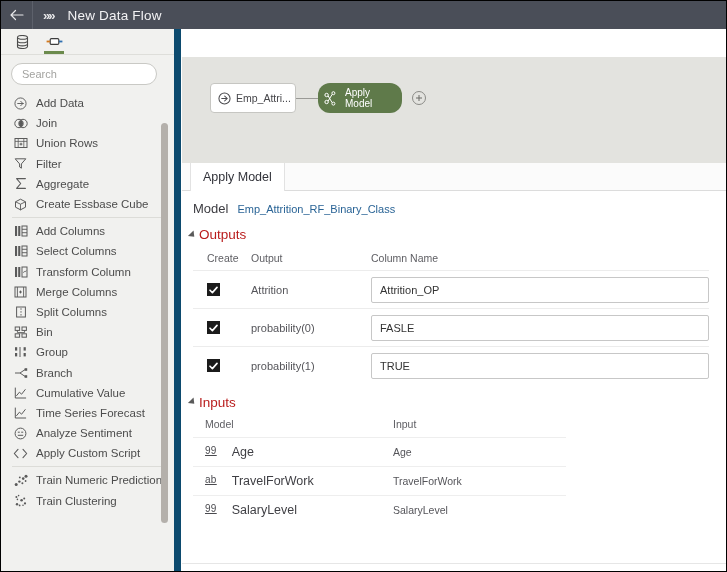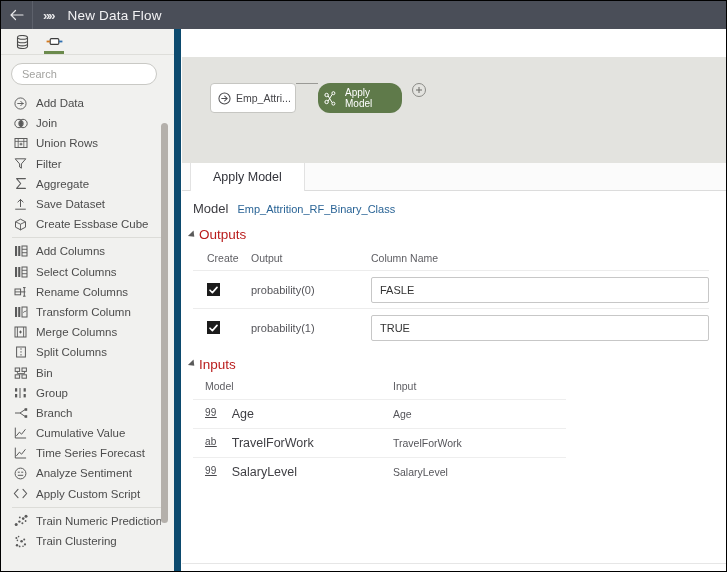--- a/index.html
+++ b/index.html
@@ -124,21 +124,21 @@
   }
 
   
   .canvas {
     position: absolute; top: 56px; left: 181px;
     width: 544px; height: 106px;
     background: #e3e3df;
   }
   .node-row {
     position: absolute; top: 26px; left: 28px;
-    display: flex; 
+    display: flex; align-items: center;
   }
   .node-src {
     width: 86px; height: 30px;
     background: #ffffff;
     border: 1px solid #c6c6c2;
     border-radius: 4px;
     display: flex; align-items: center;
     padding-left: 7px;
     font-size: 10.5px; color: #46464a;
     cursor: pointer;
@@ -173,21 +173,21 @@
   
   .tabstrip {
     position: absolute; top: 162px; left: 181px;
     width: 544px; height: 28px;
     background: #fbfbfb;
     border-bottom: 1px solid #dcdcdc;
   }
   .tab-active {
     position: absolute; left: 8px; top: 0;
     height: 28px;
-    padding: 0 22px;
+    padding: 0 12px;
     display: flex; align-items: center;
     background: #ffffff;
     border-left: 1px solid #e2e2e2;
     border-right: 1px solid #e2e2e2;
     font-size: 12.5px; color: #32333a;
     cursor: pointer;
   }
 
   
   .detail {
@@ -364,29 +364,20 @@
           <span class="op-icon">
             <svg width="12" height="13" viewBox="0 0 12 13" fill="none">
               <path d="M10.4 1.6H1.6l4.1 4.9-4.1 4.9h8.8" stroke="#5a5a5a" stroke-width="1.1" stroke-linejoin="round" stroke-linecap="round"></path>
             </svg>
           </span>
           <span>Aggregate</span>
         </div>
         <div class="op-item">
           <span class="op-icon">
             <svg width="13" height="13" viewBox="0 0 13 13" fill="none">
-              <path d="M6.5 1.6v7M3.9 4L6.5 1.5 9.1 4" stroke="#5a5a5a" stroke-width="1" stroke-linecap="round" stroke-linejoin="round"></path>
-              <path d="M1.6 11.2h9.8" stroke="#5a5a5a" stroke-width="1" stroke-linecap="round"></path>
-            </svg>
-          </span>
-          <span>Save Dataset</span>
-        </div>
-        <div class="op-item">
-          <span class="op-icon">
-            <svg width="13" height="13" viewBox="0 0 13 13" fill="none">
               <path d="M6.5 1.2l5 2.6v5.4l-5 2.6-5-2.6V3.8l5-2.6z" stroke="#5a5a5a" stroke-width="1" stroke-linejoin="round"></path>
               <path d="M6.5 6.2v6M6.5 6.2l5-2.4M6.5 6.2l-5-2.4" stroke="#5a5a5a" stroke-width="0.9"></path>
             </svg>
           </span>
           <span>Create Essbase Cube</span>
         </div>
         <div class="op-sep"></div>
         <div class="op-item">
           <span class="op-icon">
             <svg width="14" height="12" viewBox="0 0 14 12" fill="none">
@@ -401,31 +392,20 @@
         <div class="op-item">
           <span class="op-icon">
             <svg width="14" height="12" viewBox="0 0 14 12" fill="none">
               <rect x="1" y="1" width="2.1" height="10" fill="#5a5a5a"></rect>
               <rect x="4.2" y="1" width="2.1" height="10" fill="#5a5a5a"></rect>
               <rect x="8" y="1" width="5" height="10" stroke="#5a5a5a" stroke-width="1"></rect>
               <path d="M8 4.3h5M8 7.7h5" stroke="#5a5a5a" stroke-width="0.9"></path>
             </svg>
           </span>
           <span>Select Columns</span>
-        </div>
-        <div class="op-item">
-          <span class="op-icon">
-            <svg width="14" height="12" viewBox="0 0 14 12" fill="none">
-              <rect x="1" y="3" width="5.6" height="5.8" stroke="#5a5a5a" stroke-width="1"></rect>
-              <path d="M1 5.9h5.6" stroke="#5a5a5a" stroke-width="0.9"></path>
-              <path d="M7 5.9h4.4" stroke="#5a5a5a" stroke-width="1"></path>
-              <path d="M10.3 1.6v8.6M9 1.6h2.6M9 10.2h2.6" stroke="#5a5a5a" stroke-width="1"></path>
-            </svg>
-          </span>
-          <span>Rename Columns</span>
         </div>
         <div class="op-item">
           <span class="op-icon">
             <svg width="14" height="12" viewBox="0 0 14 12" fill="none">
               <rect x="1" y="1" width="2.1" height="10" fill="#5a5a5a"></rect>
               <rect x="4.2" y="1" width="2.1" height="10" fill="#5a5a5a"></rect>
               <rect x="8" y="1" width="5" height="10" stroke="#5a5a5a" stroke-width="1"></rect>
               <path d="M9.2 6.6c1.4-1.8 2.6-0.6 3.3-1.9" stroke="#5a5a5a" stroke-width="0.9"></path>
             </svg>
           </span>
@@ -619,20 +599,29 @@
     <div class="outputs-wrap">
       <table class="grid">
         <thead>
           <tr>
             <th class="col-create">Create</th>
             <th class="col-output">Output</th>
             <th>Column Name</th>
           </tr>
         </thead>
         <tbody id="outputs-body">
+            <tr>
+              <td class="col-create"><span class="chk">
+                  <svg width="9" height="8" viewBox="0 0 9 8">
+                    <path d="M1 4.2l2.4 2.4L8 1.4" stroke="#ffffff" stroke-width="1.6" fill="none" stroke-linecap="round" stroke-linejoin="round"></path>
+                  </svg>
+                </span></td>
+              <td class="col-output cell-output">Attrition</td>
+              <td><input class="txtfield" type="text" value="Attrition_OP" style=""></td>
+            </tr>
             <tr>
               <td class="col-create"><span class="chk">
                   <svg width="9" height="8" viewBox="0 0 9 8">
                     <path d="M1 4.2l2.4 2.4L8 1.4" stroke="#ffffff" stroke-width="1.6" fill="none" stroke-linecap="round" stroke-linejoin="round"></path>
                   </svg>
                 </span></td>
               <td class="col-output cell-output">probability(0)</td>
               <td><input class="txtfield" type="text" value="FASLE" style=""></td>
             </tr>
             <tr>

